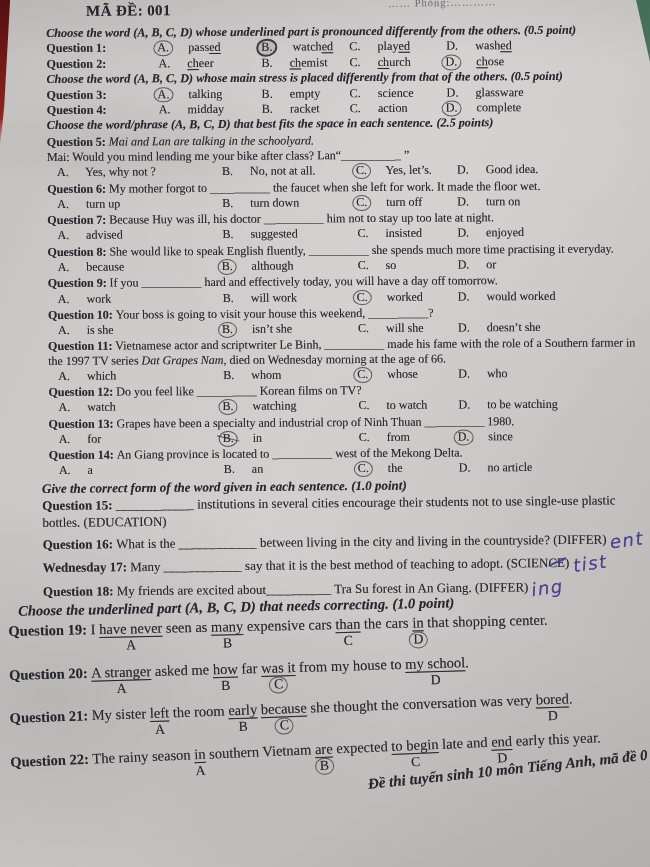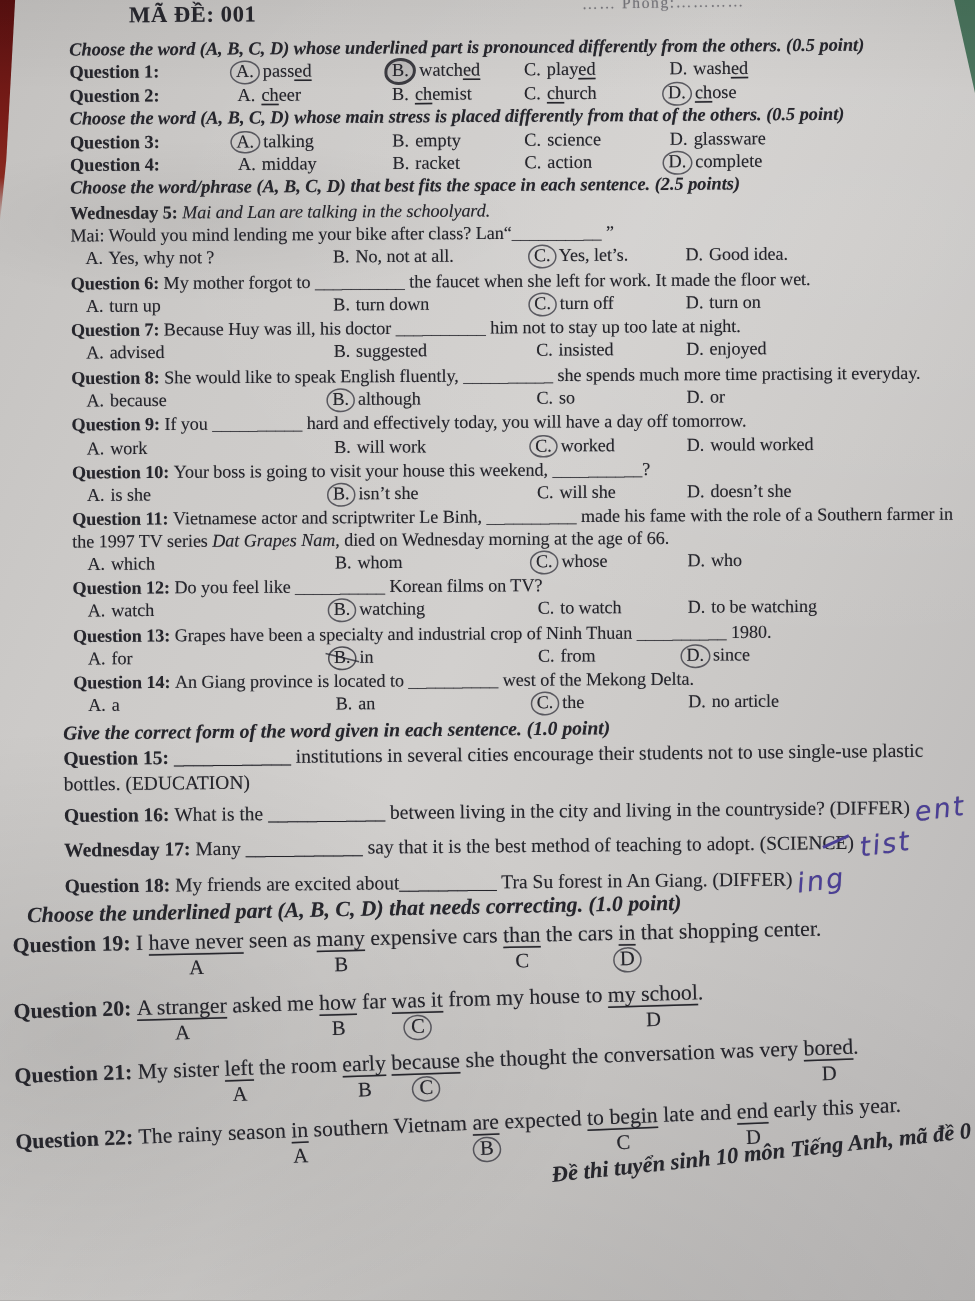--- a/index.html
+++ b/index.html
@@ -30,21 +30,21 @@
   .sec{font-weight:700;font-style:italic;margin-top:1px;}
   .qlbl{font-weight:700;}
   .it{font-style:italic;}
   .blk-top{font-size:12.2px;line-height:1.18;transform:rotate(-0.35deg);transform-origin:left top;}
   #g3{font-size:12.1px;letter-spacing:-0.05px;}
   .qrow.inline{display:grid;grid-template-columns:112px 103px 88px 97px auto;margin:1px 0;}
   .qstem{margin-top:2px;}
   .qline2{margin:1px 0;}
   .opts{display:grid;grid-template-columns:165px 135px 100px auto;margin:1px 0 1px 10px;}
   .opt{white-space:nowrap;}
-  .ot{margin-left:1px;}
+  .ot{margin-left:14px;}
   .uln{text-decoration:underline;text-underline-offset:2px;}
   .mk{display:inline-block;line-height:1.05;}
   .mk-circle{border:1.4px solid rgba(55,55,64,.78);border-radius:50%;padding:0 3px 1px;margin:-2px -2px -2px -5px;}
   .mk-blob{border:2.2px solid rgba(30,30,38,.82);border-radius:52% 48% 55% 45%;
     padding:0 3px 1px;margin:-2px -2px -2px -5px;background:rgba(35,35,45,.10);}
   .mk-crossed{position:relative;border:1.6px solid rgba(45,45,54,.8);border-radius:50%;
     padding:0 3px 1px;margin:-2px -2px -2px -5px;}
   .mk-crossed::after{content:"";position:absolute;left:-3px;right:-3px;top:46%;height:1.4px;
     background:rgba(35,35,45,.75);transform:rotate(14deg);}
   .blk-wf{font-size:13px;line-height:1.25;transform:rotate(-0.55deg);transform-origin:left top;margin:3px 0 0 -4px;}
@@ -113,21 +113,21 @@
         <div class="qrow inline">
           <span class="qlbl">Question 4:</span>
           <span class="opt"><span class="ol">A.</span><span class="ot"> midday</span></span>
           <span class="opt"><span class="ol">B.</span><span class="ot"> racket</span></span>
           <span class="opt"><span class="ol">C.</span><span class="ot"> action</span></span>
           <span class="opt"><span class="ol mk mk-circle">D.</span><span class="ot"> complete</span></span>
         </div>
       </div>
     <div class="sec">Choose the word/phrase (A, B, C, D) that best fits the space in each sentence. (2.5 points)</div>
     <div id="g3">
-        <div class="qstem"><span class="qlbl">Wednesday 5: </span><span class="it">Mai and Lan are talking in the schoolyard.</span></div>
+        <div class="qstem"><span class="qlbl">Question 5: </span><span class="it">Mai and Lan are talking in the schoolyard.</span></div>
         <div class="qline2">Mai: Would you mind lending me your bike after class?  Lan“__________    ”</div>
         <div class="opts">
           <span class="opt"><span class="ol">A.</span><span class="ot"> Yes, why not ?</span></span>
           <span class="opt"><span class="ol">B.</span><span class="ot"> No, not at all.</span></span>
           <span class="opt"><span class="ol mk mk-circle">C.</span><span class="ot"> Yes, let’s.</span></span>
           <span class="opt"><span class="ol">D.</span><span class="ot"> Good idea.</span></span>
         </div>
         <div class="qstem"><span class="qlbl">Question 6: </span><span>My mother forgot to __________ the faucet when she left for work. It made the floor wet.</span></div>
         <div class="opts">
           <span class="opt"><span class="ol">A.</span><span class="ot"> turn up</span></span>

